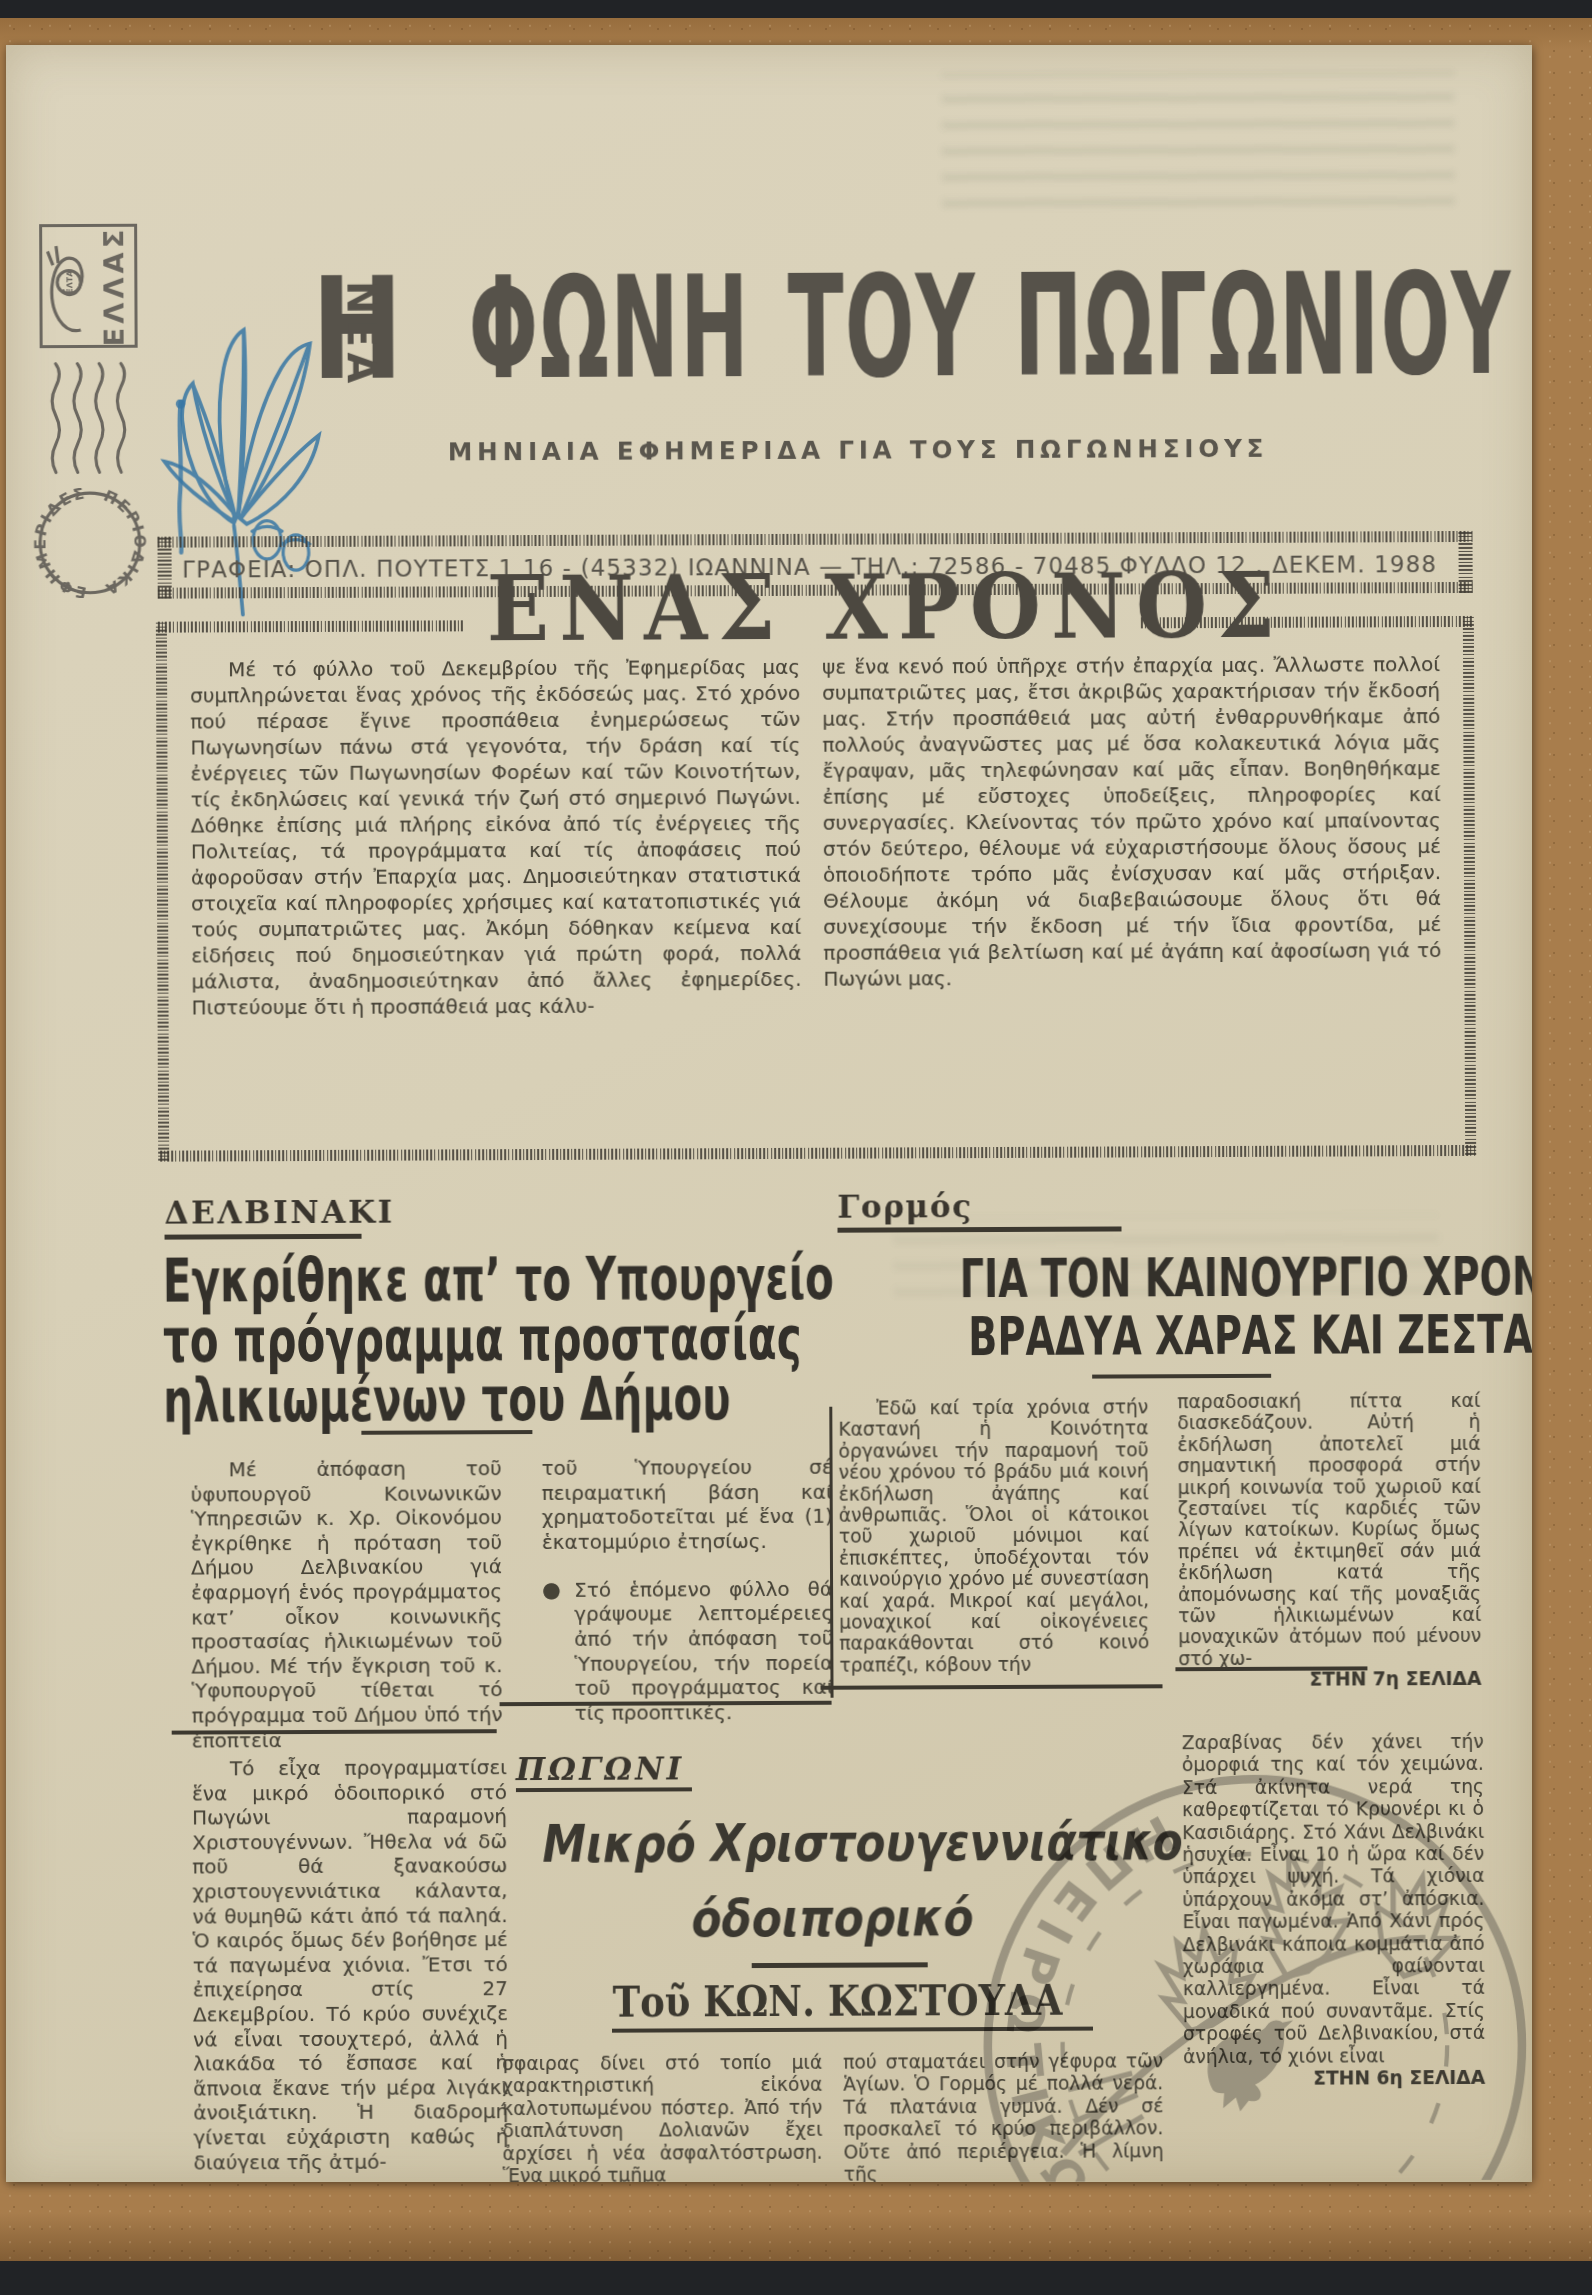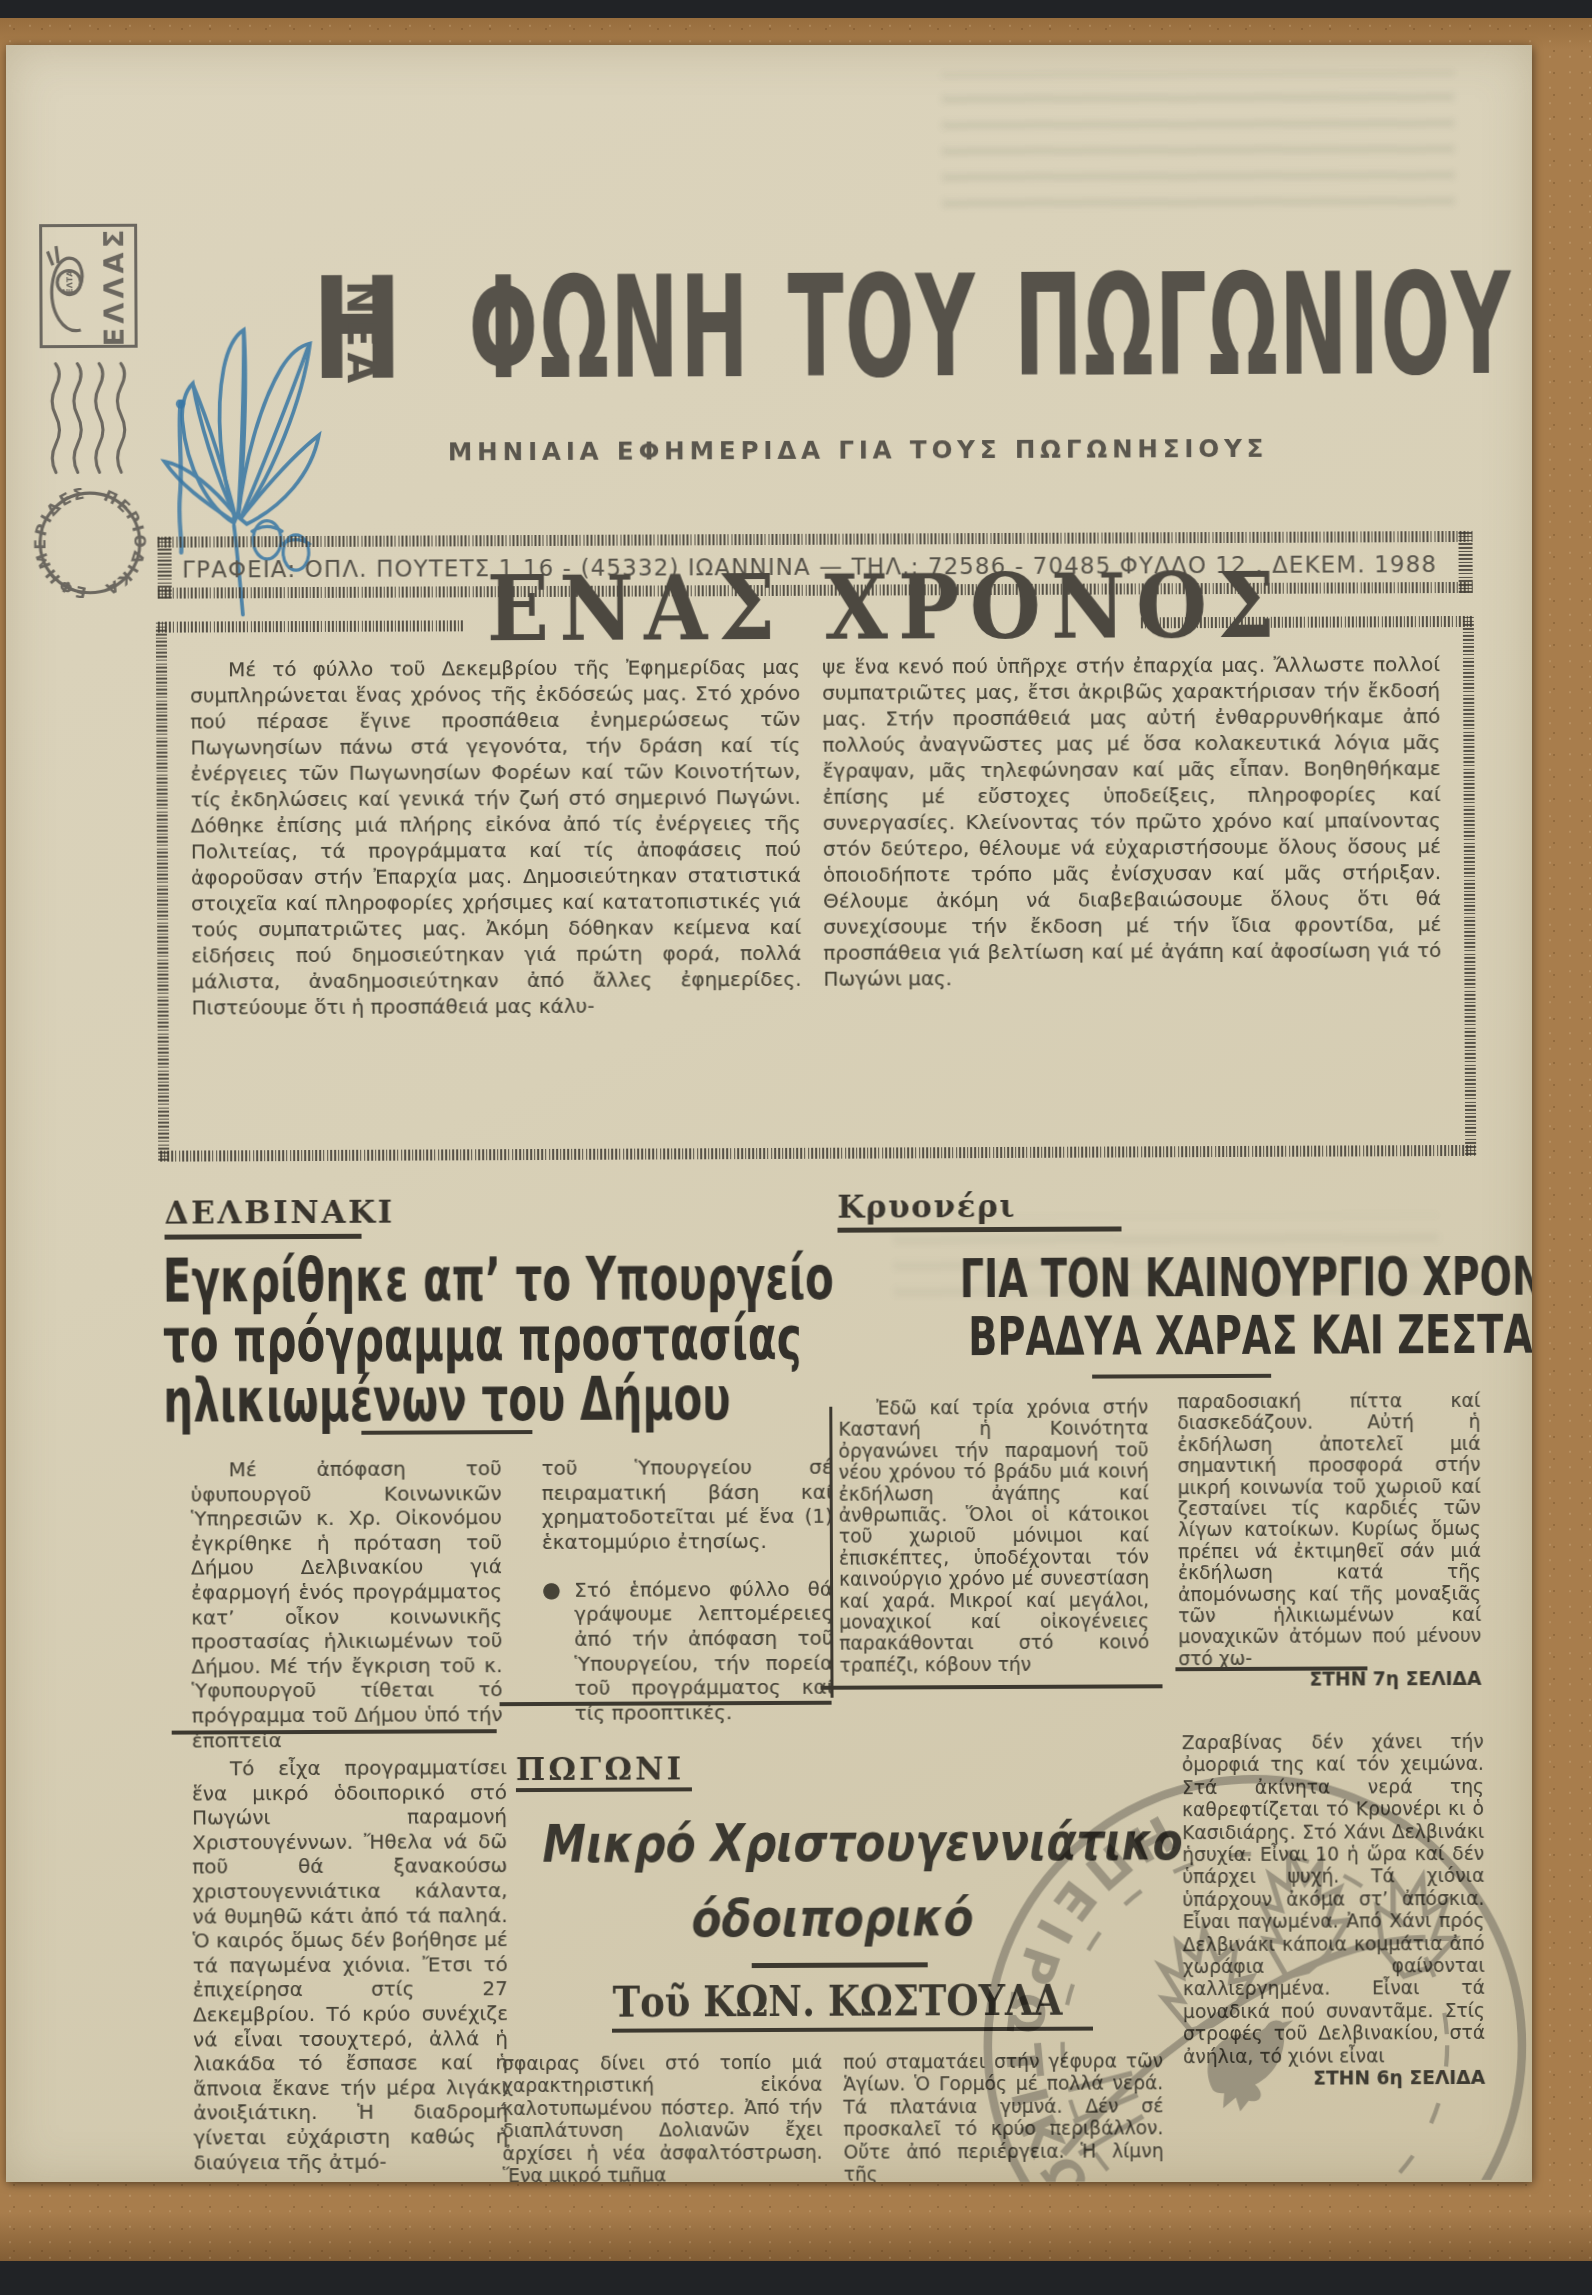--- a/index.html
+++ b/index.html
@@ -170,40 +170,40 @@
         <div style="display:flex;margin-top:23.5px;">
           <span style="flex:0 0 32px;font-size:21.4px;">●</span>
           <span style="flex:1;text-align:justify;">Στό ἑπόμενο φύλλο θά γράψουμε λεπτομέρειες ἀπό τήν ἀπόφαση τοῦ Ὑπουργείου, τήν πορεία τοῦ προγράμματος καί τίς προοπτικές.</span>
         </div>
       </div>
       <div class="rule" style="left:491px;top:1656px;width:332px;height:3.7px;"></div>
       <div class="rule" style="left:163px;top:1683px;width:325px;height:3.7px;"></div>
 
       <div class="rule" style="left:822px;top:1362px;width:2.7px;height:291px;"></div>
 
-      <div class="kicker" style="left:831px;top:1144px;font-size:31px;letter-spacing:1.6px;">Κρυονέρι</div>
+      <div class="kicker" style="left:831px;top:1144px;font-size:31px;letter-spacing:1.6px;">Γορμός</div>
       <div class="rule" style="left:831px;top:1183px;width:284px;height:4.8px;"></div>
 
       <div class="hl" style="left:833px;top:1206px;width:638px;font-size:53px;line-height:58px;text-align:center;">
         <span class="sqz" style="transform:scaleX(.72);transform-origin:center top;">ΓΙΑ ΤΟΝ ΚΑΙΝΟΥΡΓΙΟ ΧΡΟΝΟ</span><br>
         <span class="sqz" style="transform:scaleX(.72);transform-origin:center top;">ΒΡΑΔΥΑ ΧΑΡΑΣ ΚΑΙ ΖΕΣΤΑΣΙΑΣ</span>
       </div>
       <div class="rule" style="left:1085px;top:1331px;width:179px;height:4.3px;"></div>
 
       <div class="body-text bt-sm ind" style="left:831px;top:1353px;width:310px;">Ἐδῶ καί τρία χρόνια στήν Καστανή ἡ Κοινότητα ὀργανώνει τήν παραμονή τοῦ νέου χρόνου τό βράδυ μιά κοινή ἐκδήλωση ἀγάπης καί ἀνθρωπιᾶς. Ὅλοι οἱ κάτοικοι τοῦ χωριοῦ μόνιμοι καί ἐπισκέπτες, ὑποδέχονται τόν καινούργιο χρόνο μέ συνεστίαση καί χαρά. Μικροί καί μεγάλοι, μοναχικοί καί οἰκογένειες παρακάθονται στό κοινό τραπέζι, κόβουν τήν</div>
       <div class="body-text bt-sm" style="left:1170px;top:1348px;width:303px;">
         <span>παραδοσιακή πίττα καί διασκεδάζουν. Αὐτή ἡ ἐκδήλωση ἀποτελεῖ μιά σημαντική προσφορά στήν μικρή κοινωνία τοῦ χωριοῦ καί ζεσταίνει τίς καρδιές τῶν λίγων κατοίκων. Κυρίως ὅμως πρέπει νά ἐκτιμηθεῖ σάν μιά ἐκδήλωση κατά τῆς ἀπομόνωσης καί τῆς μοναξιᾶς τῶν ἡλικιωμένων καί μοναχικῶν ἀτόμων πού μένουν στό χω-</span>
         <div class="cont-line">ΣΤΗΝ 7η ΣΕΛΙΔΑ</div>
       </div>
       <div class="rule" style="left:812px;top:1641px;width:342px;height:3.7px;"></div>
       <div class="rule" style="left:1167px;top:1624px;width:192px;height:3.7px;"></div>
 
       <div class="body-text bt-md ind" style="left:183px;top:1709px;width:315px;">Τό εἶχα προγραμματίσει ἕνα μικρό ὁδοιπορικό στό Πωγώνι παραμονή Χριστουγέννων. Ἤθελα νά δῶ ποῦ θά ξανακούσω χριστουγεννιάτικα κάλαντα, νά θυμηθῶ κάτι ἀπό τά παληά. Ὁ καιρός ὅμως δέν βοήθησε μέ τά παγωμένα χιόνια. Ἔτσι τό ἐπιχείρησα στίς 27 Δεκεμβρίου. Τό κρύο συνέχιζε νά εἶναι τσουχτερό, ἀλλά ἡ λιακάδα τό ἔσπασε καί ἡ ἄπνοια ἔκανε τήν μέρα λιγάκι ἀνοιξιάτικη. Ἡ διαδρομή γίνεται εὐχάριστη καθώς ἡ διαύγεια τῆς ἀτμό-</div>
 
-      <div class="kicker" style="left:507px;top:1705px;font-size:31px;letter-spacing:3.2px;">ΠΩΓΩΝΙ</div>
+      <div class="kicker" style="left:507px;top:1705px;font-size:31px;letter-spacing:3.2px;font-style:italic;">ΠΩΓΩΝΙ</div>
       <div class="rule" style="left:507px;top:1742px;width:176px;height:4.3px;"></div>
 
       <div style="position:absolute;left:481px;top:1761px;width:684px;text-align:center;font-style:italic;font-weight:bold;font-size:51px;line-height:75px;color:#3b3830;">
         <span class="sqz" style="transform:scaleX(.86);transform-origin:center top;">Μικρό Χριστουγεννιάτικο</span><br>
         <span class="sqz" style="transform:scaleX(.86);transform-origin:center top;">όδοιπορικό</span>
       </div>
       <div class="rule" style="left:742px;top:1918px;width:176px;height:4.8px;"></div>
 
       <div style="position:absolute;left:545px;top:1932px;width:566px;text-align:center;font-family:'DejaVu Serif',serif;font-weight:bold;font-size:42px;color:#3b382f;">
         <span class="sqz" style="transform:scaleX(.88);transform-origin:center top;">Τοῦ ΚΩΝ. ΚΩΣΤΟΥΛΑ</span>

